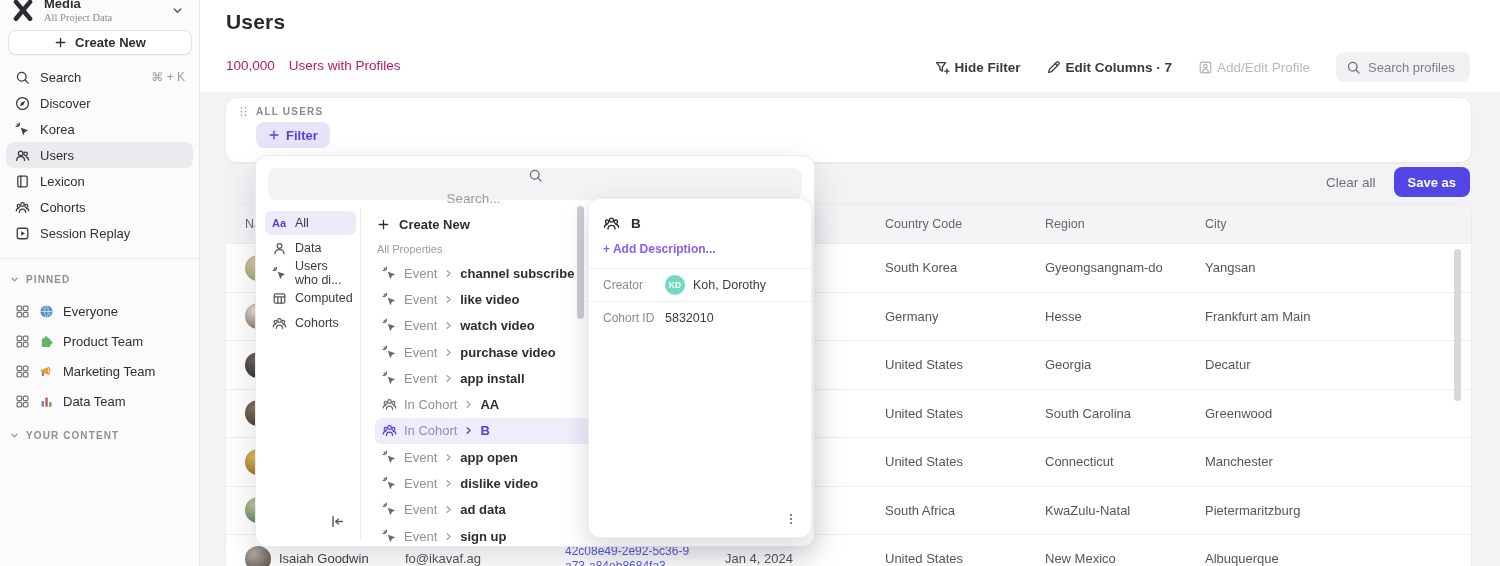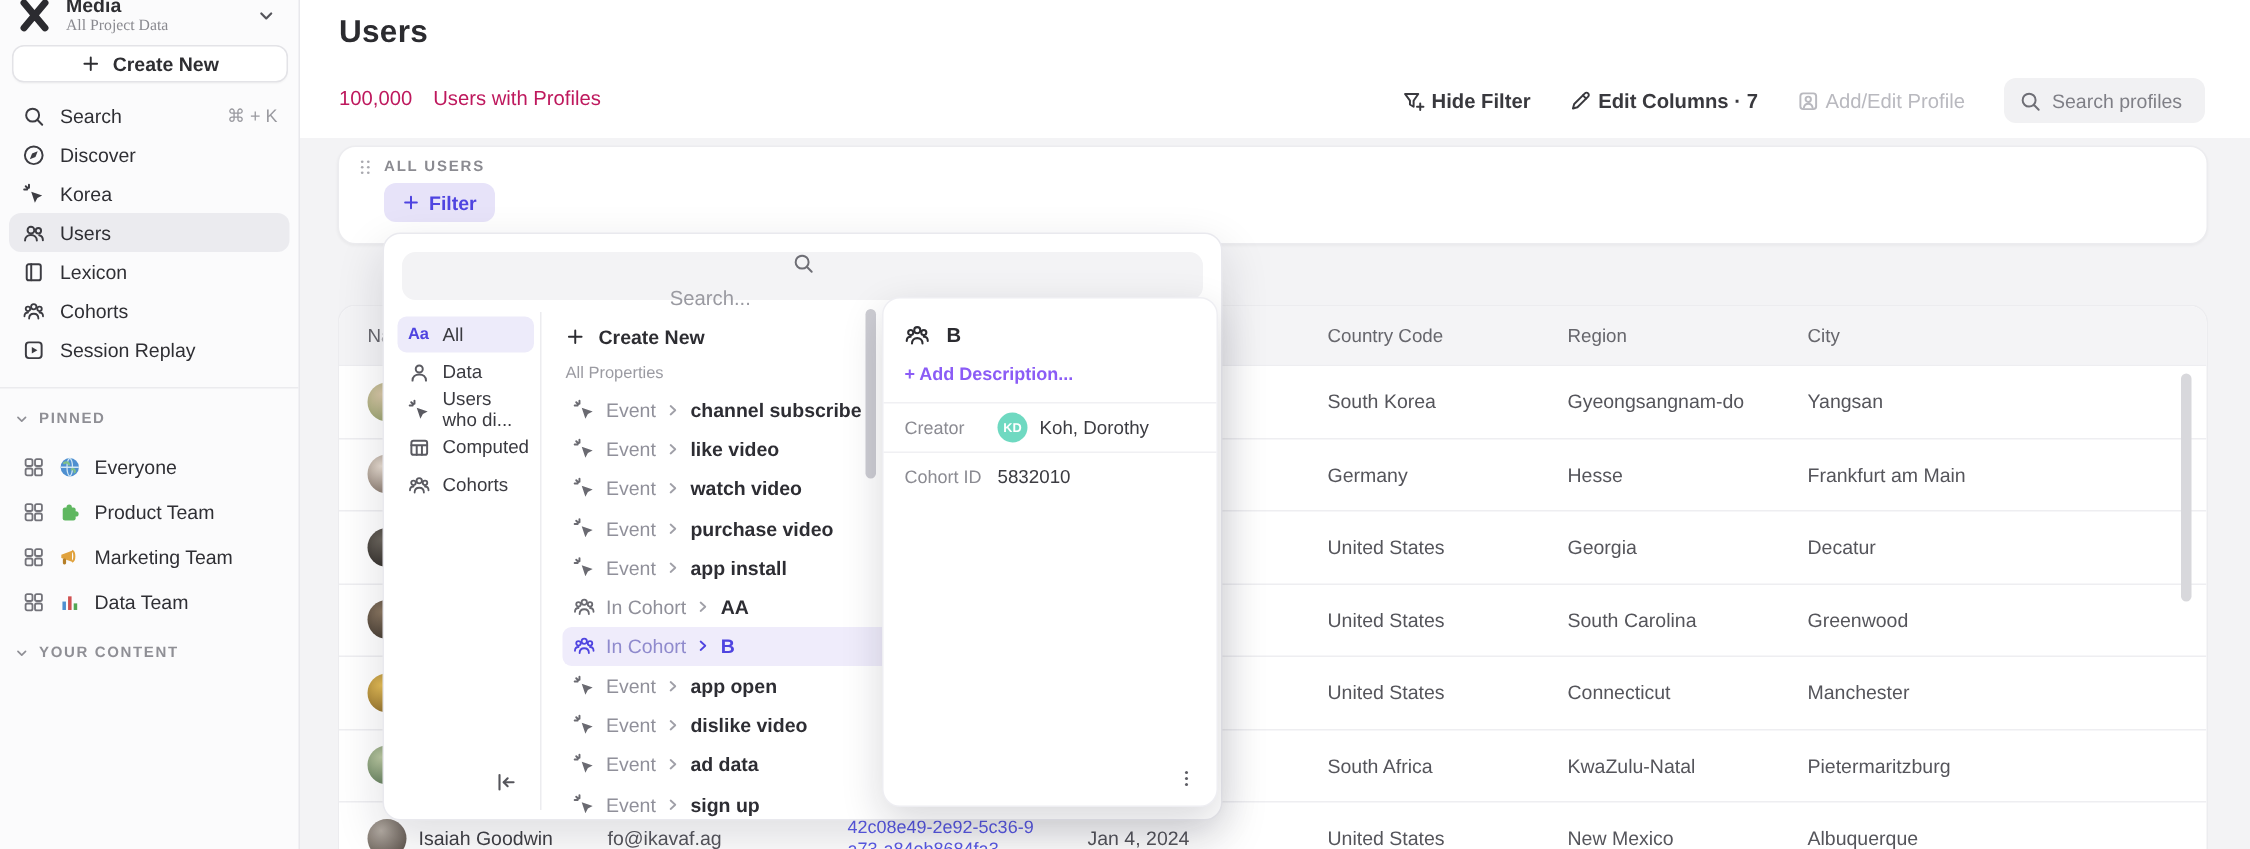--- a/index.html
+++ b/index.html
@@ -371,20 +371,24 @@
     <div class="filter-chip">
       <span class="icn">
         <svg viewBox="0 0 16 16" fill="none">
             <path d="M8 2.8 V13.2 M2.8 8 H13.2" stroke="currentColor" stroke-width="1.8" stroke-linecap="round"></path>
           </svg>
       </span>
       <span>Filter</span>
     </div>
   </div>
 
+  <div class="postfilter">
+    <span class="clear-all">Clear all</span>
+    <span class="save-as">Save as</span>
+  </div>
 
   <div class="table-card">
     <div class="tgrid thead">
         <div class="th">Name</div>
         <div class="th"></div>
         <div class="th"></div>
         <div class="th"></div>
         <div class="th">Country Code</div>
         <div class="th">Region</div>
         <div class="th">City</div>

